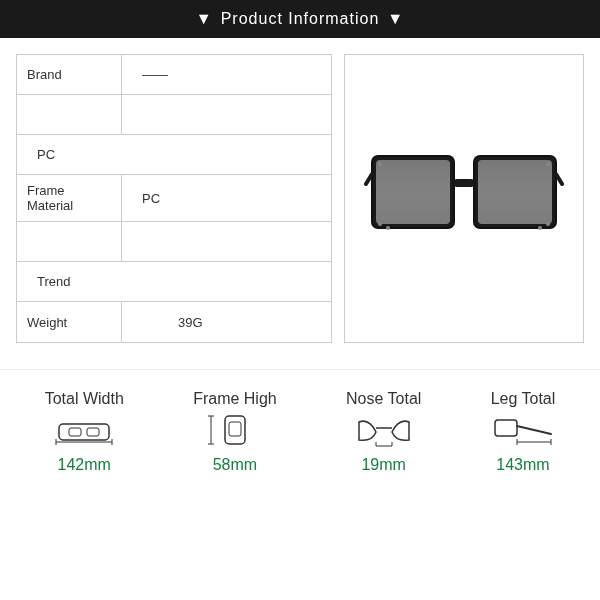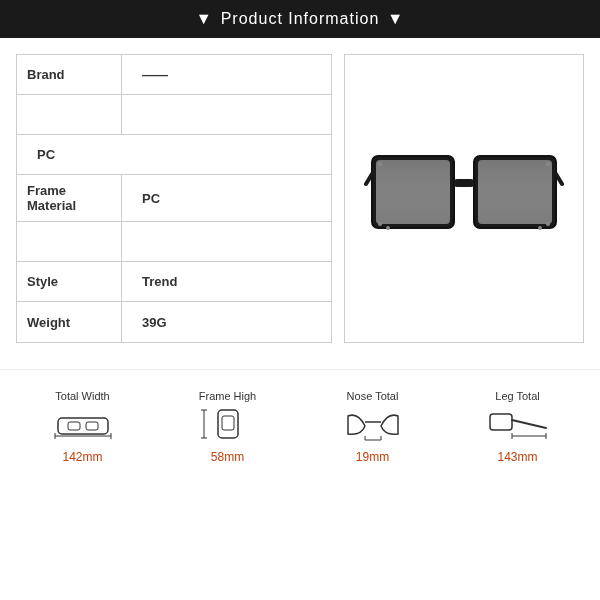--- a/index.html
+++ b/index.html
@@ -33,25 +33,25 @@
     .info-table {
       border: 1px solid #ccc;
       flex: 1;
       font-size: 13px;
     }
 
     .info-table .row {
       display: flex;
       border-bottom: 1px solid #ccc;
       min-height: 40px;
-      font-weight: bold;
     }
 
     .info-table .row:last-child {
       border-bottom: none;
+      gap: 36px;
     }
 
     .info-table .label {
       width: 105px;
       padding: 8px 10px;
       color: #333;
       display: flex;
       align-items: center;
       border-right: 1px solid #ccc;
       flex-shrink: 0;
@@ -93,32 +93,32 @@
     .dim-item {
       display: flex;
       flex-direction: column;
       align-items: center;
       gap: 6px;
       font-size: 11px;
       color: #333;
     }
 
     .dim-label {
-      font-size: 11px;
+      font-size: 16px;
       color: #333;
     }
 
     .dim-icon {
       width: 60px;
       height: 36px;
     }
 
     .dim-value {
-      font-size: 12px;
-      color: #c2410c;
+      font-size: 16px;
+      color: #15803d;
     }
 
     .empty-row {
       min-height: 20px;
     }
   </style>
 </head>
 <body>
 
 <div class="header">
@@ -144,21 +144,20 @@
     </div>
       <div class="row">
       <div class="label">Frame Material</div>
       <div class="value">PC</div>
     </div>
       <div class="row empty-row">
       <div class="label"></div>
       <div class="value"></div>
     </div>
       <div class="row">
-      <div class="label">Style</div>
       <div class="value">Trend</div>
     </div>
       <div class="row">
       <div class="label">Weight</div>
       <div class="value">39G</div>
     </div>
     </div>
 
   <div class="product-image-box">
 

